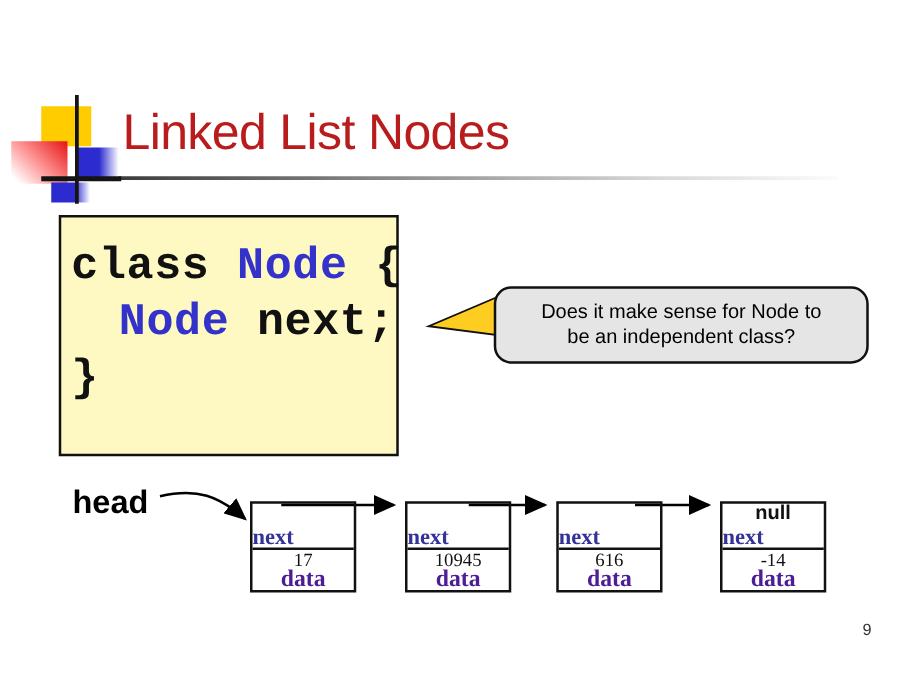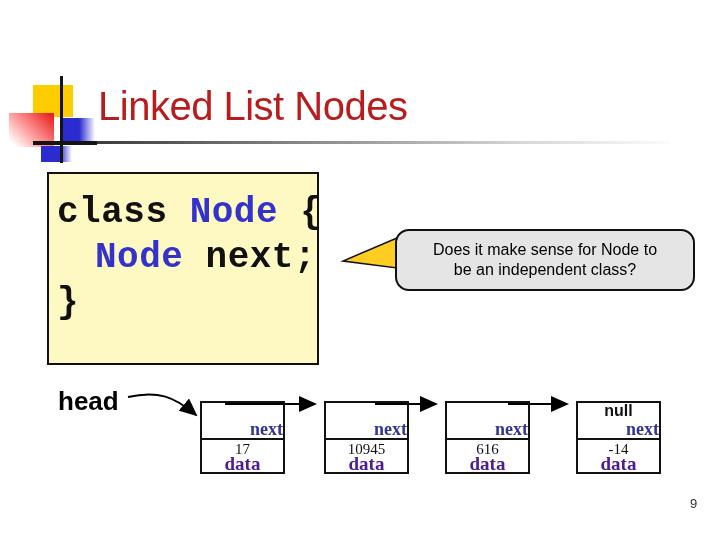--- a/index.html
+++ b/index.html
@@ -49,21 +49,21 @@
     position:absolute;top:401px;width:85px;height:73px;box-sizing:border-box;
     border:2px solid #111;background:transparent;z-index:2;
   }
   .node .cell-top{position:relative;height:35px;border-bottom:2px solid #111;}
   .node .cell-bottom{position:relative;height:32px;border-radius:15px;}
   .null-label{
     position:absolute;top:0;left:0;width:100%;text-align:center;
     font-family:"Liberation Sans",sans-serif;font-weight:bold;font-size:16px;line-height:16px;color:#111;
   }
   .next-label{
-    position:absolute;bottom:0;left:0;width:100%;text-align:right;
+    position:absolute;bottom:0;left:0;width:100%;text-align:left;
     font-family:"Liberation Serif","DejaVu Serif",serif;font-weight:bold;
     font-size:18px;line-height:18px;color:#333399;
   }
   .value{
     position:absolute;top:1px;left:0;width:100%;text-align:center;
     font-family:"Liberation Serif","DejaVu Serif",serif;font-size:15px;line-height:16px;color:#111;
   }
   .data-label{
     position:absolute;bottom:-1px;left:0;width:100%;text-align:center;
     font-family:"Liberation Serif","DejaVu Serif",serif;font-weight:bold;

